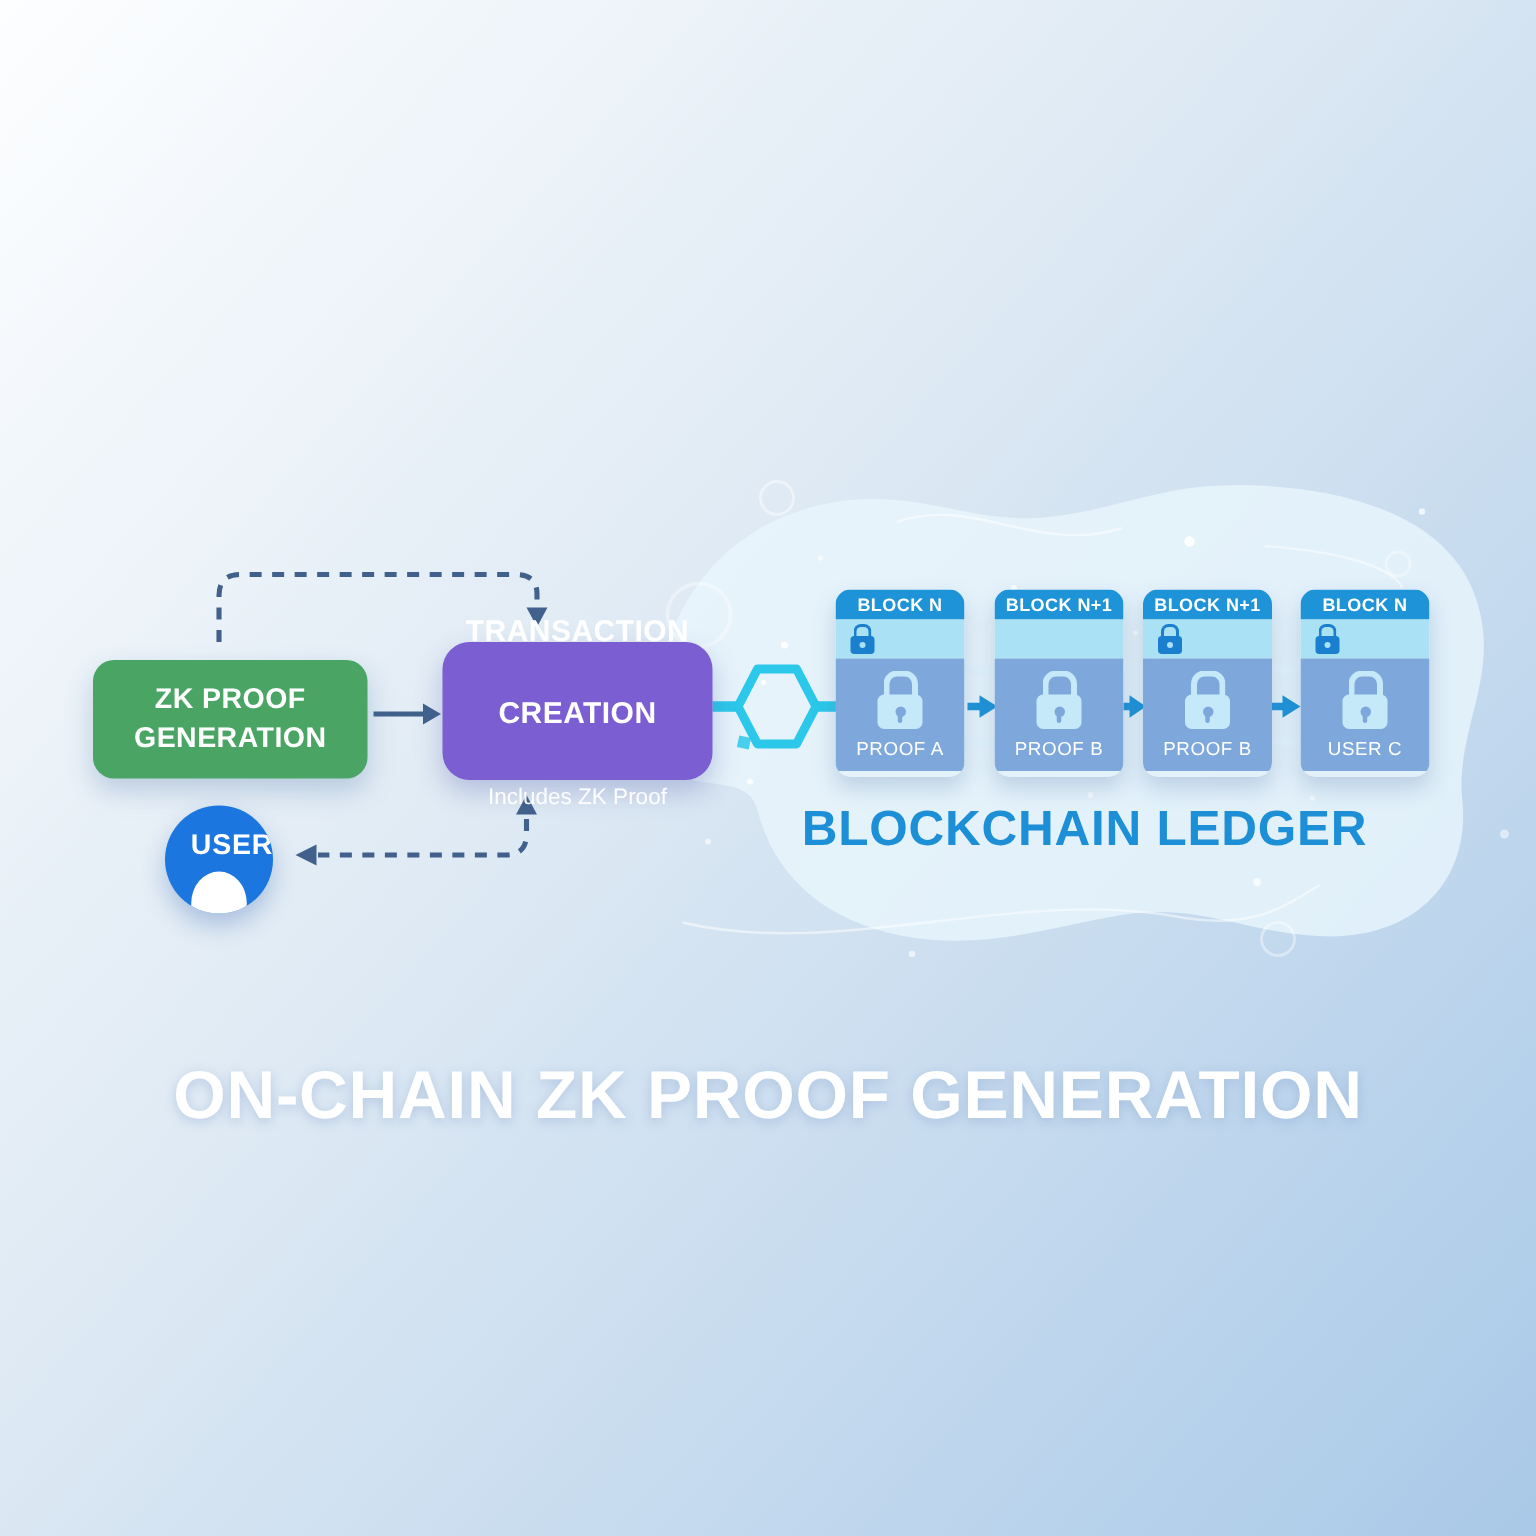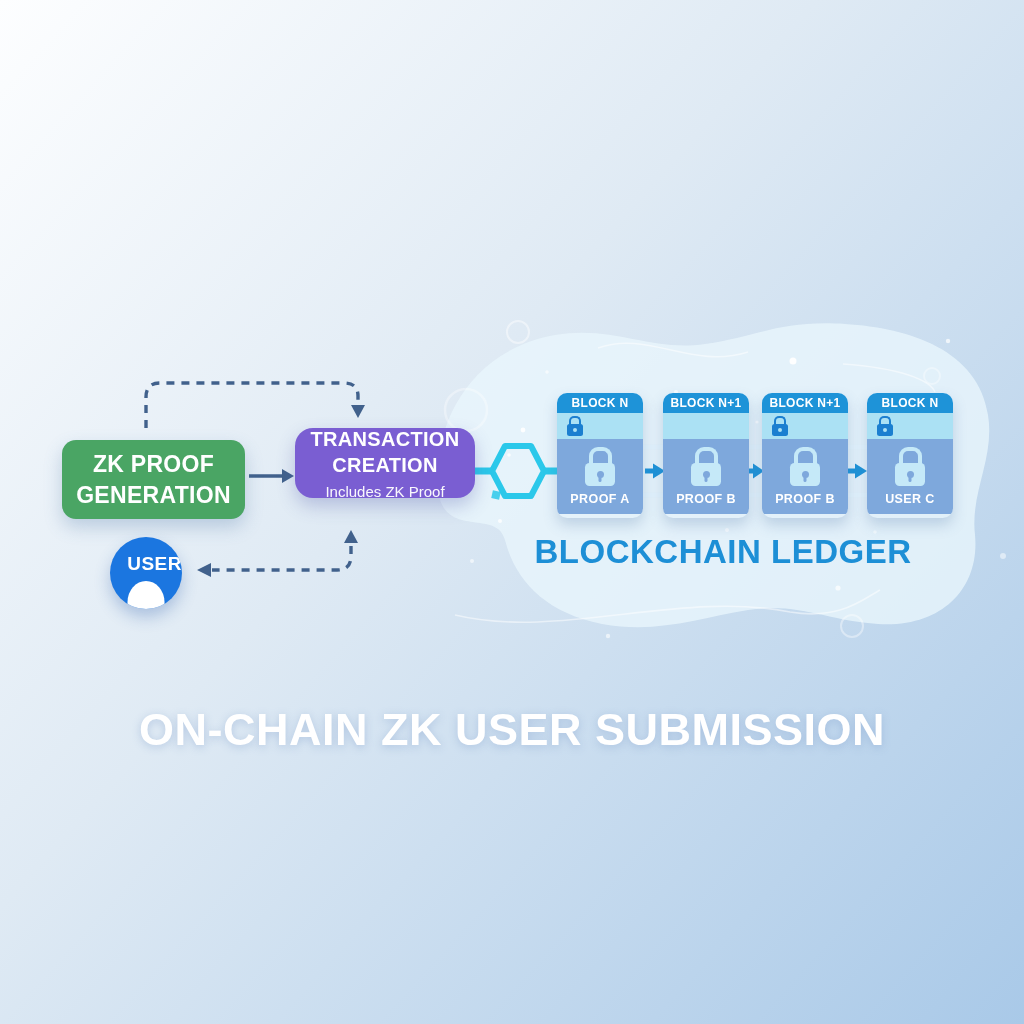--- a/index.html
+++ b/index.html
@@ -21,28 +21,29 @@
   .ghost-hex{fill:none;stroke:#e2f2fb;stroke-width:5;opacity:.85;}
   .chain-line{stroke:var(--block-header);stroke-width:5;}
   .chain-head{fill:var(--block-header);}
 
   .node{position:absolute;z-index:2;box-sizing:border-box;}
 
   .green-box{
     left:62px;top:440px;width:183px;height:79px;border-radius:14px;
     background:var(--green-box);color:#fff;display:flex;flex-direction:column;
     align-items:center;justify-content:center;text-align:center;
-    font-weight:700;font-size:23px;line-height:1.32;letter-spacing:.3px;
+    font-weight:700;font-size:19px;line-height:1.32;letter-spacing:.3px;
     box-shadow:0 8px 18px rgba(70,110,160,.28);
   }
   .purple-box{
-    left:295px;top:428px;width:180px;height:70px;border-radius:18px;
+    left:295px;top:428px;width:180px;height:92px;border-radius:18px;
     background:var(--purple-box);color:#fff;display:flex;flex-direction:column;
     align-items:center;justify-content:center;text-align:center;
     box-shadow:0 8px 18px rgba(80,90,170,.30);
+    gap:29px;
   }
   .purple-box .big{font-weight:700;font-size:20px;line-height:1.3;letter-spacing:.3px;}
   .purple-box .sub{font-weight:400;font-size:15px;margin-top:5px;opacity:.96;}
 
   .user-circle{
     left:110px;top:537px;width:72px;height:72px;border-radius:50%;
     background:var(--user-blue);overflow:hidden;display:flex;justify-content:flex-end;
     box-shadow:0 8px 16px rgba(40,90,170,.30);
   }
   .user-label{color:#fff;font-weight:700;font-size:19px;letter-spacing:.5px;margin-top:16px;}
@@ -56,21 +57,21 @@
   .block-header{
     height:20px;background:var(--block-header);color:#fff;
     display:flex;align-items:center;justify-content:center;
     font-weight:700;font-size:12px;letter-spacing:.3px;
   }
   .block-band{height:26px;background:var(--block-band);display:flex;align-items:center;padding-left:10px;box-sizing:border-box;}
   .block-body{
     height:75px;background:var(--block-body);display:flex;flex-direction:column;
     align-items:center;justify-content:center;
   }
-  .proof-label{color:#fff;font-weight:700;font-size:12.5px;letter-spacing:.4px;margin-top:6px;}
+  .proof-label{color:#fff;font-weight:400;font-size:12.5px;letter-spacing:.4px;margin-top:6px;}
 
   .lock{display:flex;flex-direction:column;align-items:center;}
   .lock .shackle{border-style:solid;border-bottom:none;}
   .lock .lbody{display:flex;align-items:center;justify-content:center;margin-top:-1px;}
   .lock-sm .shackle{width:8px;height:7px;border-width:2.5px;border-color:var(--lock-small);border-radius:5px 5px 0 0;}
   .lock-sm .lbody{width:16px;height:12px;background:var(--lock-small);border-radius:2.5px;}
   .lock-sm .keyhole{width:4px;height:4px;border-radius:50%;background:var(--block-band);}
   .lock-lg .shackle{width:15px;height:13px;border-width:4px;border-color:var(--lock-large);border-radius:9px 9px 0 0;}
   .lock-lg .lbody{width:30px;height:23px;background:var(--lock-large);border-radius:4.5px;}
   .lock-lg .keyhole{width:7px;height:7px;border-radius:50%;background:var(--block-body);position:relative;}
@@ -249,14 +250,14 @@
           <div class="lbody">
             <div class="keyhole"></div>
           </div>
         </div>
       <div class="proof-label">USER C</div>
     </div>
   </div>
 
   <div class="node ledger-label">BLOCKCHAIN LEDGER</div>
 
-  <div class="node title">ON-CHAIN ZK USER SUBMISSION</div>
+  <div class="node title">ON-CHAIN ZK PROOF GENERATION</div>
 </div>
 
 </body></html>

